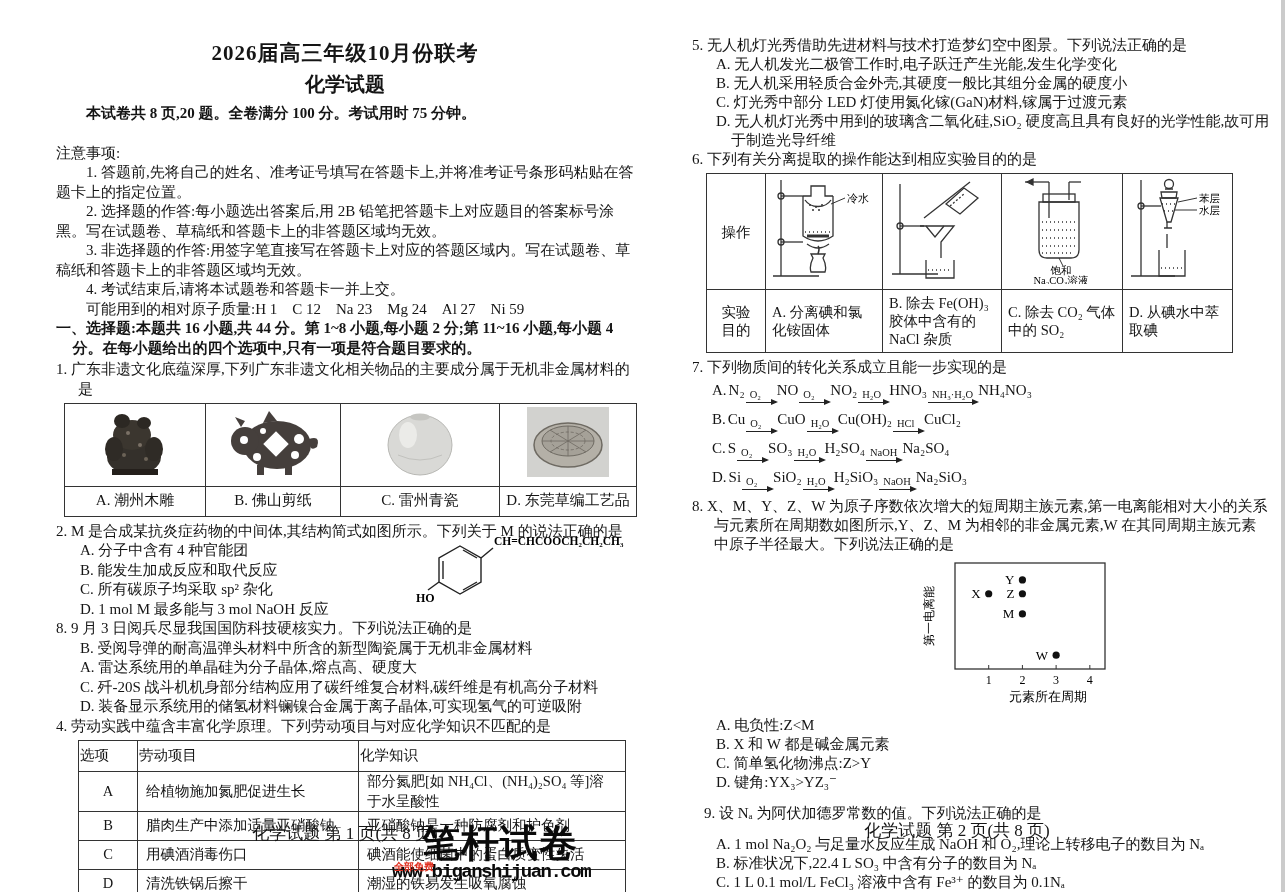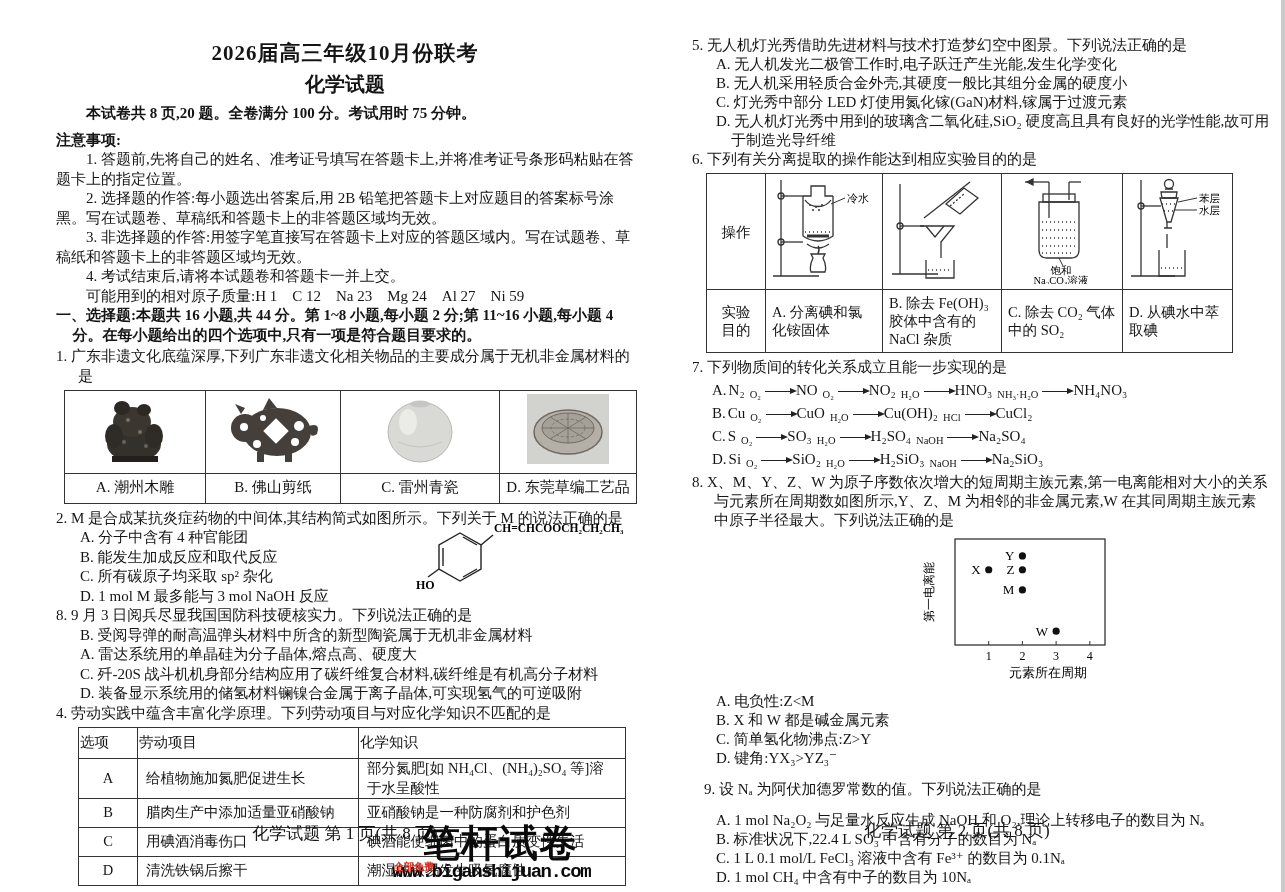--- a/index.html
+++ b/index.html
@@ -5,21 +5,21 @@
   html,body{margin:0;padding:0;background:#fff;}
   .page{position:relative;width:1285px;height:892px;background:#fff;overflow:hidden;
         font-family:"Liberation Serif","DejaVu Serif",serif;color:#151515;}
   .scan-edge{position:absolute;right:0;top:0;width:4px;height:100%;background:#cbcbcb;}
   .col{position:absolute;top:36px;font-size:15px;line-height:19.5px;}
   .col-left{left:56px;width:578px;}
   .col-right{left:692px;width:578px;line-height:19px;}
   .title{text-align:center;font-size:21px;font-weight:bold;letter-spacing:1px;line-height:26px;margin-top:4px;}
   .subtitle{text-align:center;font-size:20px;font-weight:bold;margin-top:7px;line-height:22px;}
   .intro{font-weight:bold;text-indent:2em;margin-top:9px;}
-  .notice-title{font-weight:bold;margin-top:7px;}
+  .notice-title{font-weight:normal;margin-top:20px;}
   .notice{text-indent:2em;}
   .masses{text-indent:2em;}
   .section{font-weight:bold;padding-left:1.1em;text-indent:-1.1em;}
   .stem{padding-left:22px;text-indent:-22px;margin-top:1px;}
   .opt{margin-left:24px;padding-left:15px;text-indent:-15px;}
   table{border-collapse:collapse;table-layout:fixed;}
   td,th{border:1.2px solid #333;font-weight:normal;}
   
   .q1t{width:560px;margin:4px 0 5px 8px;}
   .q1t .imgcell{height:78px;text-align:center;vertical-align:middle;padding:1px;}
@@ -34,21 +34,21 @@
   .q6t .rowlab{width:40px;text-align:center;vertical-align:middle;line-height:18px;padding:0 9px;}
   .q6t .app{height:112px;text-align:center;vertical-align:middle;padding:0;}
   .q6t .purp{vertical-align:middle;padding:4px 6px;line-height:18px;height:52px;}
   
   .q2wrap{position:relative;}
   .struct{position:absolute;right:0;top:6px;width:218px;height:90px;}
   
   .rxnline{margin:4px 0 4px 20px;white-space:nowrap;}
   .rxnlab{margin-right:2px;}
   .sp{display:inline-block;}
-  .rxn{display:inline-flex;vertical-align:-3px;margin:0 1px;}
+  .rxn{display:inline-flex;flex-direction:column;vertical-align:-3px;margin:0 1px;}
   .rg{font-size:10.5px;line-height:11px;padding:0 4px;white-space:nowrap;}
   .ar{display:block;align-self:stretch;min-width:30px;height:0;border-top:1.4px solid #222;position:relative;margin:2px 0 3px;}
   .ar::after{content:"";position:absolute;right:-2px;top:-4px;width:0;height:0;
              border-left:7px solid #222;border-top:3.5px solid transparent;border-bottom:3.5px solid transparent;}
   .chartbox{margin:3px 0 2px 225px;}
   .footer{position:absolute;width:578px;text-align:center;font-size:17px;}
   .footer-left{left:56px;top:822px;}
   .footer-right{left:668px;top:819px;}
   .wm{position:absolute;left:392px;top:824px;width:230px;font-family:"Liberation Sans","DejaVu Sans",sans-serif;}
   .wm-brand{font-size:38px;font-weight:900;letter-spacing:1px;line-height:38px;margin-left:30px;color:#0a0a0a;}

